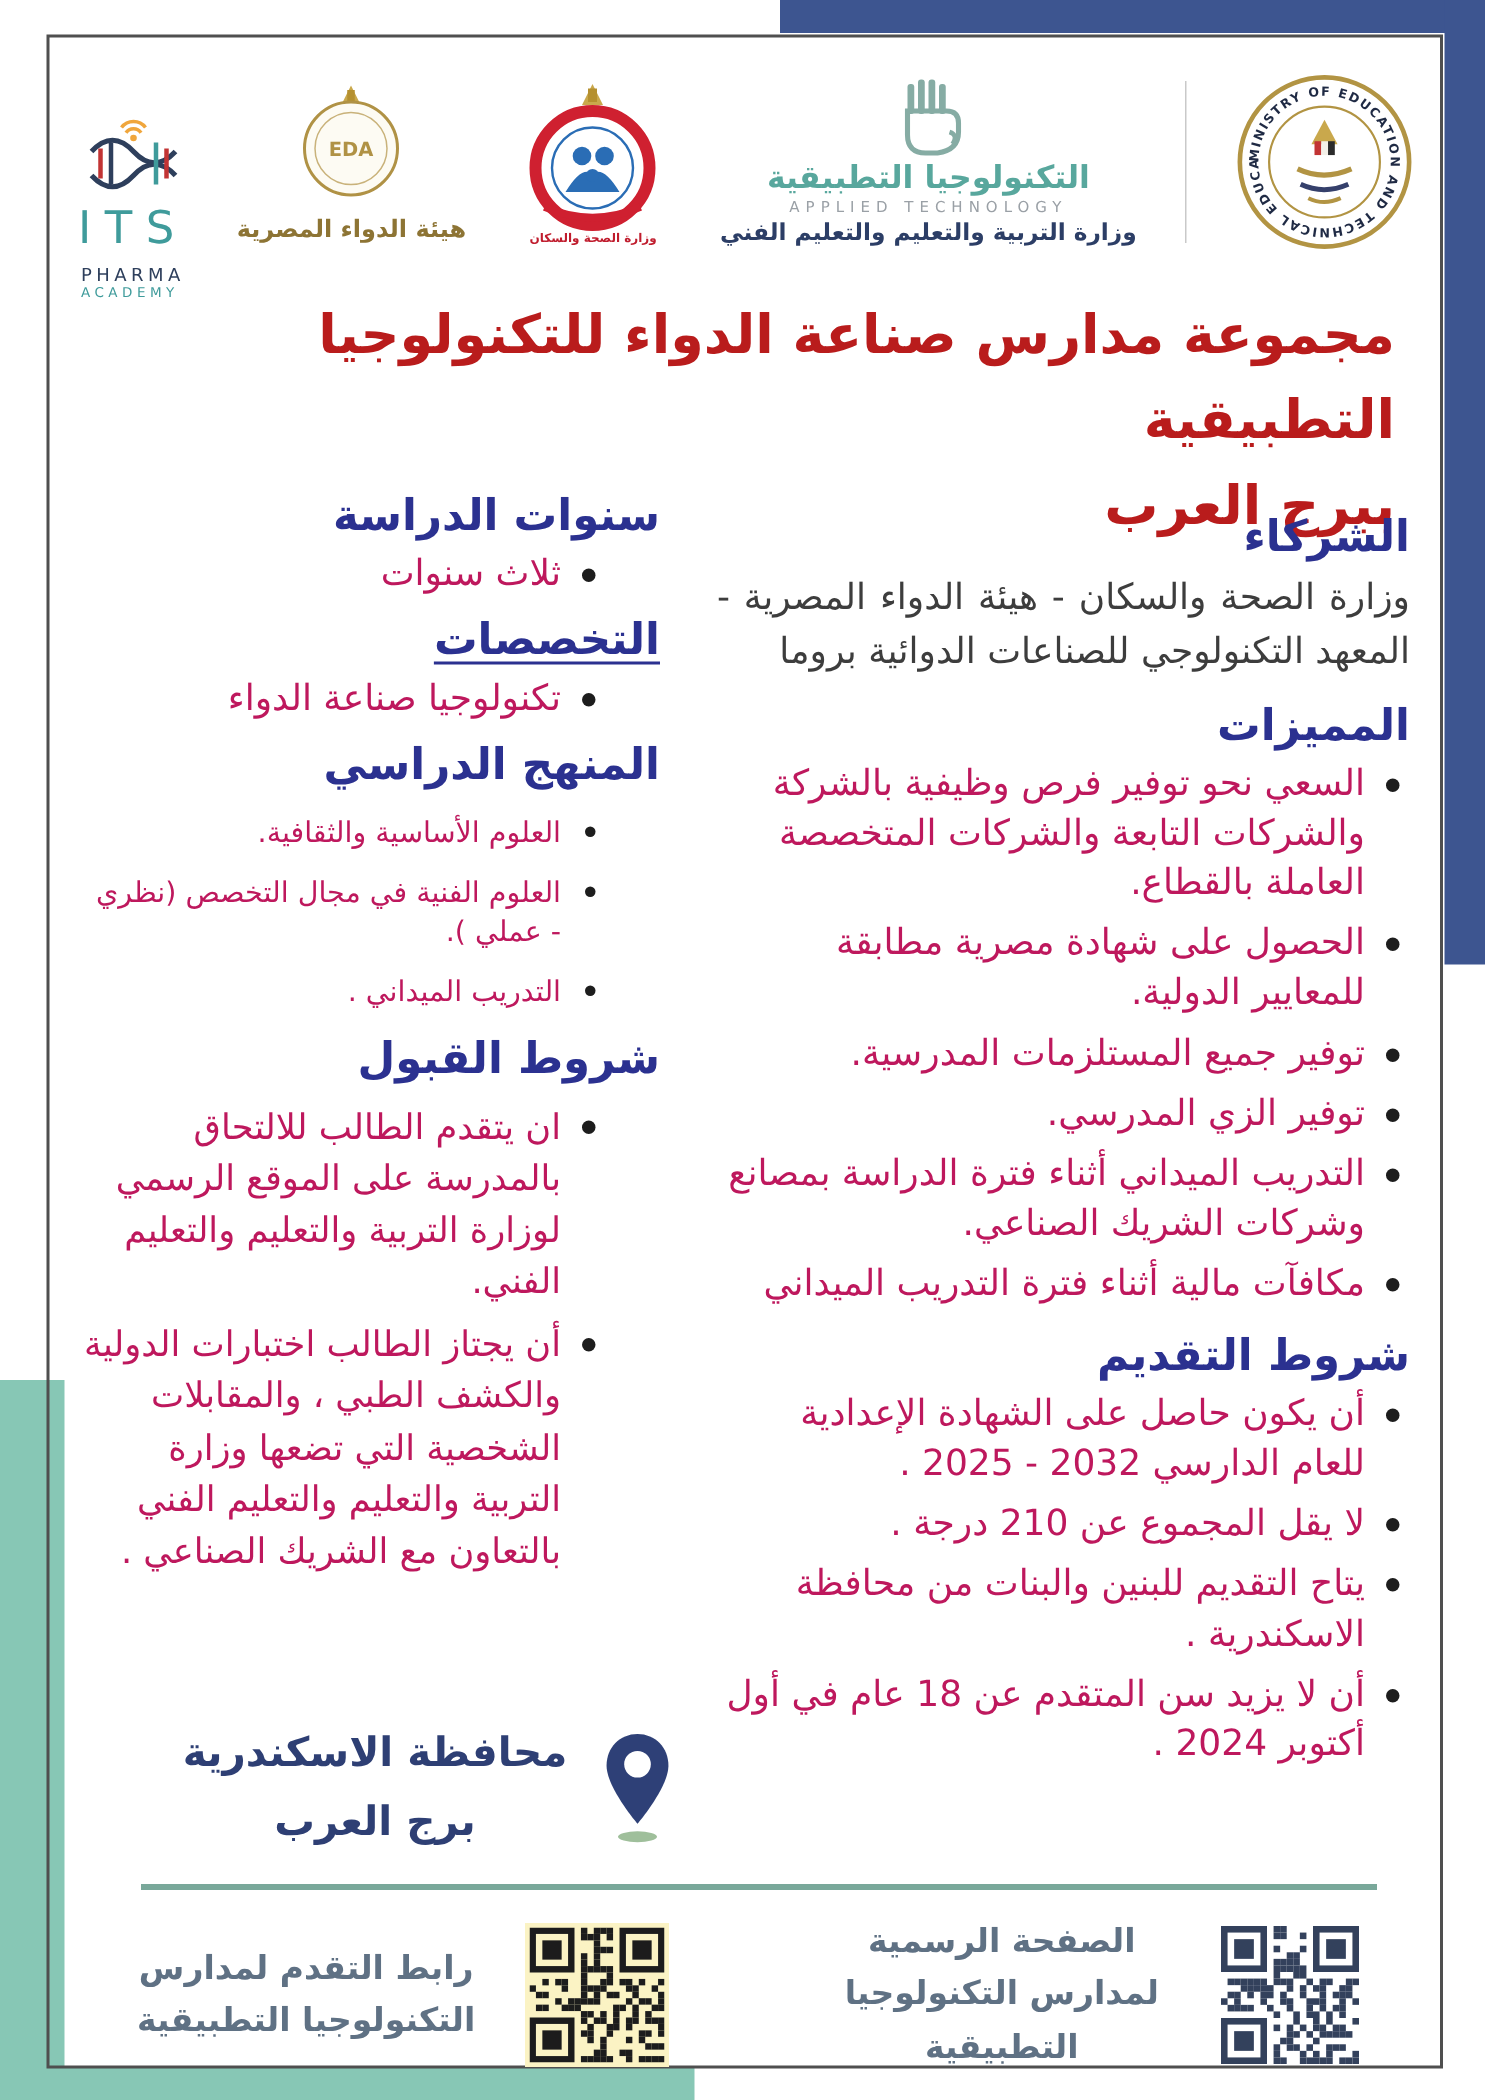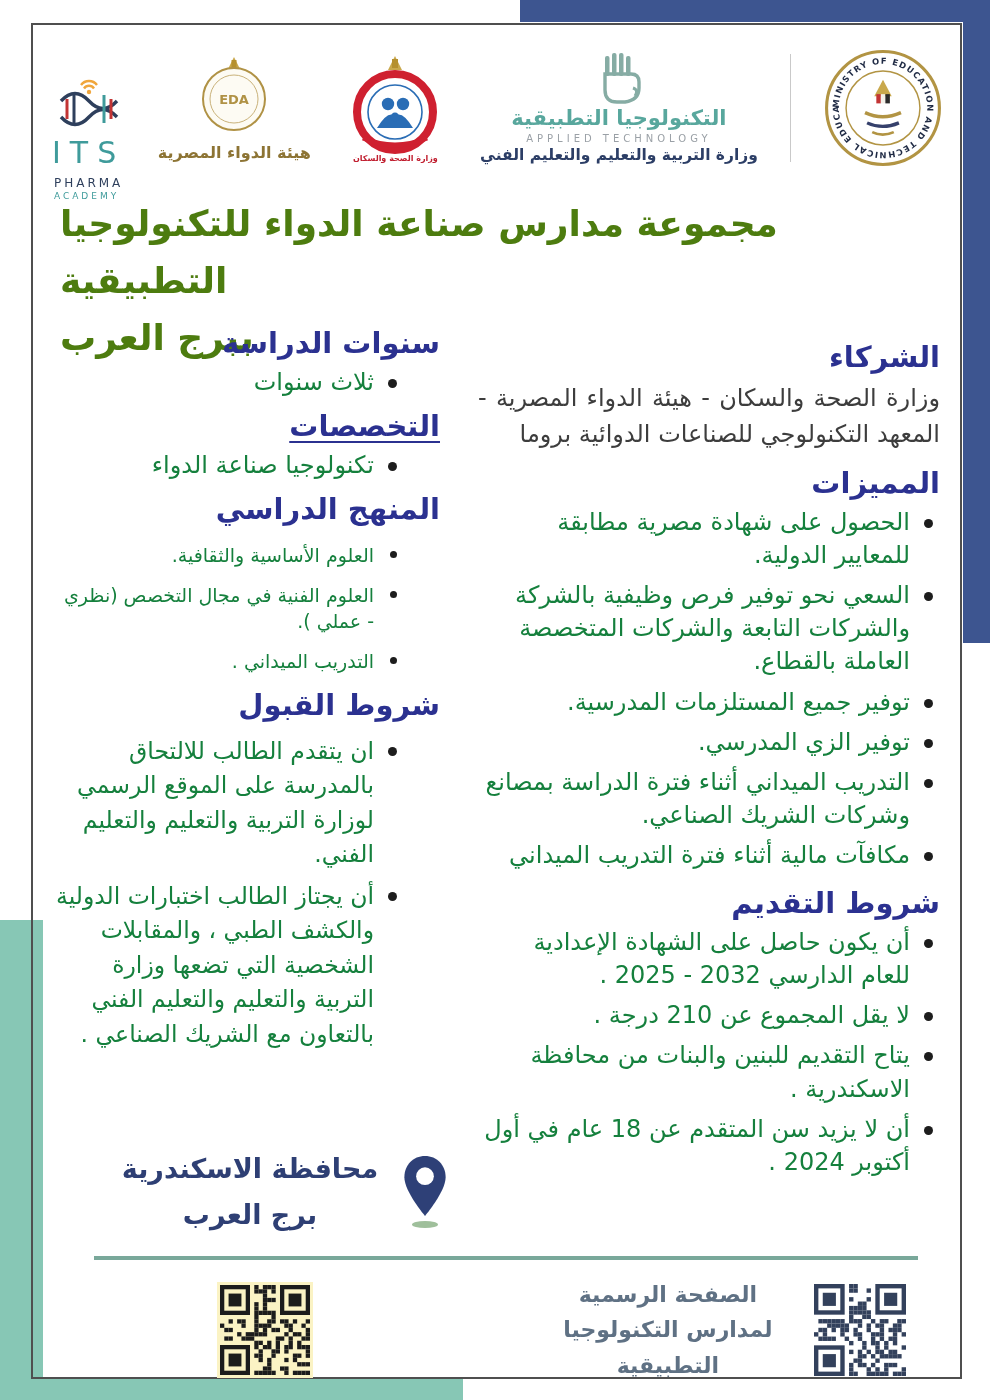--- a/index.html
+++ b/index.html
@@ -22,31 +22,31 @@
   .its-w1{font-size:12px;letter-spacing:3px;color:#2e3f5c;}
   .its-w2{font-size:9px;letter-spacing:3px;color:#3f9b9b;}
   .eda-callig{font-size:16px;font-weight:bold;color:#8d7434;margin-top:2px;white-space:nowrap;}
   .moh-caption{font-size:8px;color:#c01d2e;font-weight:bold;margin-top:-6px;}
   .apt-ar{font-size:21px;font-weight:bold;color:#58a79d;line-height:1.2;}
   .apt-en{font-size:10px;letter-spacing:4px;color:#9aa0a6;margin:2px 0;}
   .apt-min{font-size:15.5px;font-weight:bold;color:#2c3e66;}
   .logo-sep{width:1px;height:108px;background:#c9c9c9;}
 
   
-  .title{position:absolute;top:196px;left:60px;right:60px;text-align:left;color:#4d7c0f;font-weight:bold;font-size:36px;line-height:1.58;direction:rtl;}
+  .title{position:absolute;top:196px;left:60px;right:60px;text-align:right;color:#b91c1c;font-weight:bold;font-size:36px;line-height:1.58;direction:rtl;}
 
   
   .columns{position:absolute;top:326px;left:52px;right:50px;display:flex;direction:rtl;justify-content:space-between;}
   .col-right{width:462px;}
   .col-left{width:408px;padding-left:4px;box-sizing:border-box;padding-right:20px;}
   h2.sec{color:#2b3190;font-size:29px;font-weight:bold;margin:0 0 6px 0;text-align:right;}
   h2.underlined{text-decoration:underline;text-underline-offset:5px;text-decoration-thickness:2px;}
   .partners-text{font-size:24px;color:#3d3d3d;line-height:1.5;margin:2px 0 10px 0;text-align:justify;}
   ul.blist{list-style:none;margin:2px 0 10px 0;padding:0;}
-  ul.blist li{position:relative;padding-right:30px;font-size:24px;color:#15803d;line-height:1.38;margin-bottom:7px;text-align:right;}
+  ul.blist li{position:relative;padding-right:30px;font-size:24px;color:#be185d;line-height:1.38;margin-bottom:7px;text-align:right;}
   ul.blist li::before{content:"";position:absolute;right:7px;top:13px;width:9px;height:9px;border-radius:50%;background:#1d1d1d;}
   .col-right h2.sec{margin-top:14px;}
   .col-right .terms-h{margin-top:16px;}
 
   .col-left ul.blist{padding-right:36px;}
   .col-left .sec{margin-top:0;}
   .majors-h{margin-top:14px;}
   .curr-h{margin-top:30px;margin-bottom:16px !important;}
   ul.small li{font-size:19px;line-height:1.4;margin-bottom:13px;}
   ul.small li::before{width:7px;height:7px;top:9px;}
@@ -167,22 +167,22 @@
   </div>
 
   <div class="columns">
 
     <div class="col-right">
       <h2 class="sec">الشركاء</h2>
       <p class="partners-text">وزارة الصحة والسكان - هيئة الدواء المصرية - المعهد التكنولوجي للصناعات الدوائية بروما</p>
 
       <h2 class="sec">المميزات</h2>
       <ul class="blist">
+        <li>السعي نحو توفير فرص وظيفية بالشركة والشركات التابعة والشركات المتخصصة العاملة بالقطاع.</li>
         <li>الحصول على شهادة مصرية مطابقة للمعايير الدولية.</li>
-        <li>السعي نحو توفير فرص وظيفية بالشركة والشركات التابعة والشركات المتخصصة العاملة بالقطاع.</li>
         <li>توفير جميع المستلزمات المدرسية.</li>
         <li>توفير الزي المدرسي.</li>
         <li>التدريب الميداني أثناء فترة الدراسة بمصانع وشركات الشريك الصناعي.</li>
         <li>مكافآت مالية أثناء فترة التدريب الميداني</li>
       </ul>
 
       <h2 class="sec terms-h">شروط التقديم</h2>
       <ul class="blist">
         <li>أن يكون حاصل على الشهادة الإعدادية للعام الدارسي 2032 - 2025 .</li>
         <li>لا يقل المجموع عن 210 درجة .</li>
@@ -229,20 +229,21 @@
     </span>
     <div class="loc-text">
       <div>محافظة الاسكندرية</div>
       <div>برج العرب</div>
     </div>
   </div>
 
   <div class="footer-divider"></div>
   <div class="footer">
     <div class="foot-half">
+      <div class="foot-label">رابط التقدم لمدارس التكنولوجيا التطبيقية</div>
       <svg class="qr qr-yellow" id="qr-apply" width="90" height="90" viewBox="0 0 84 84">
           <rect width="84" height="84" fill="#fbf3c4"></rect>
           <rect x="32" y="0" width="4" height="4" fill="#1c1c1c"></rect>
           <rect x="40" y="0" width="4" height="4" fill="#1c1c1c"></rect>
           <rect x="44" y="0" width="4" height="4" fill="#1c1c1c"></rect>
           <rect x="48" y="0" width="4" height="4" fill="#1c1c1c"></rect>
           <rect x="32" y="4" width="4" height="4" fill="#1c1c1c"></rect>
           <rect x="36" y="4" width="4" height="4" fill="#1c1c1c"></rect>
           <rect x="40" y="4" width="4" height="4" fill="#1c1c1c"></rect>
           <rect x="48" y="4" width="4" height="4" fill="#1c1c1c"></rect>

